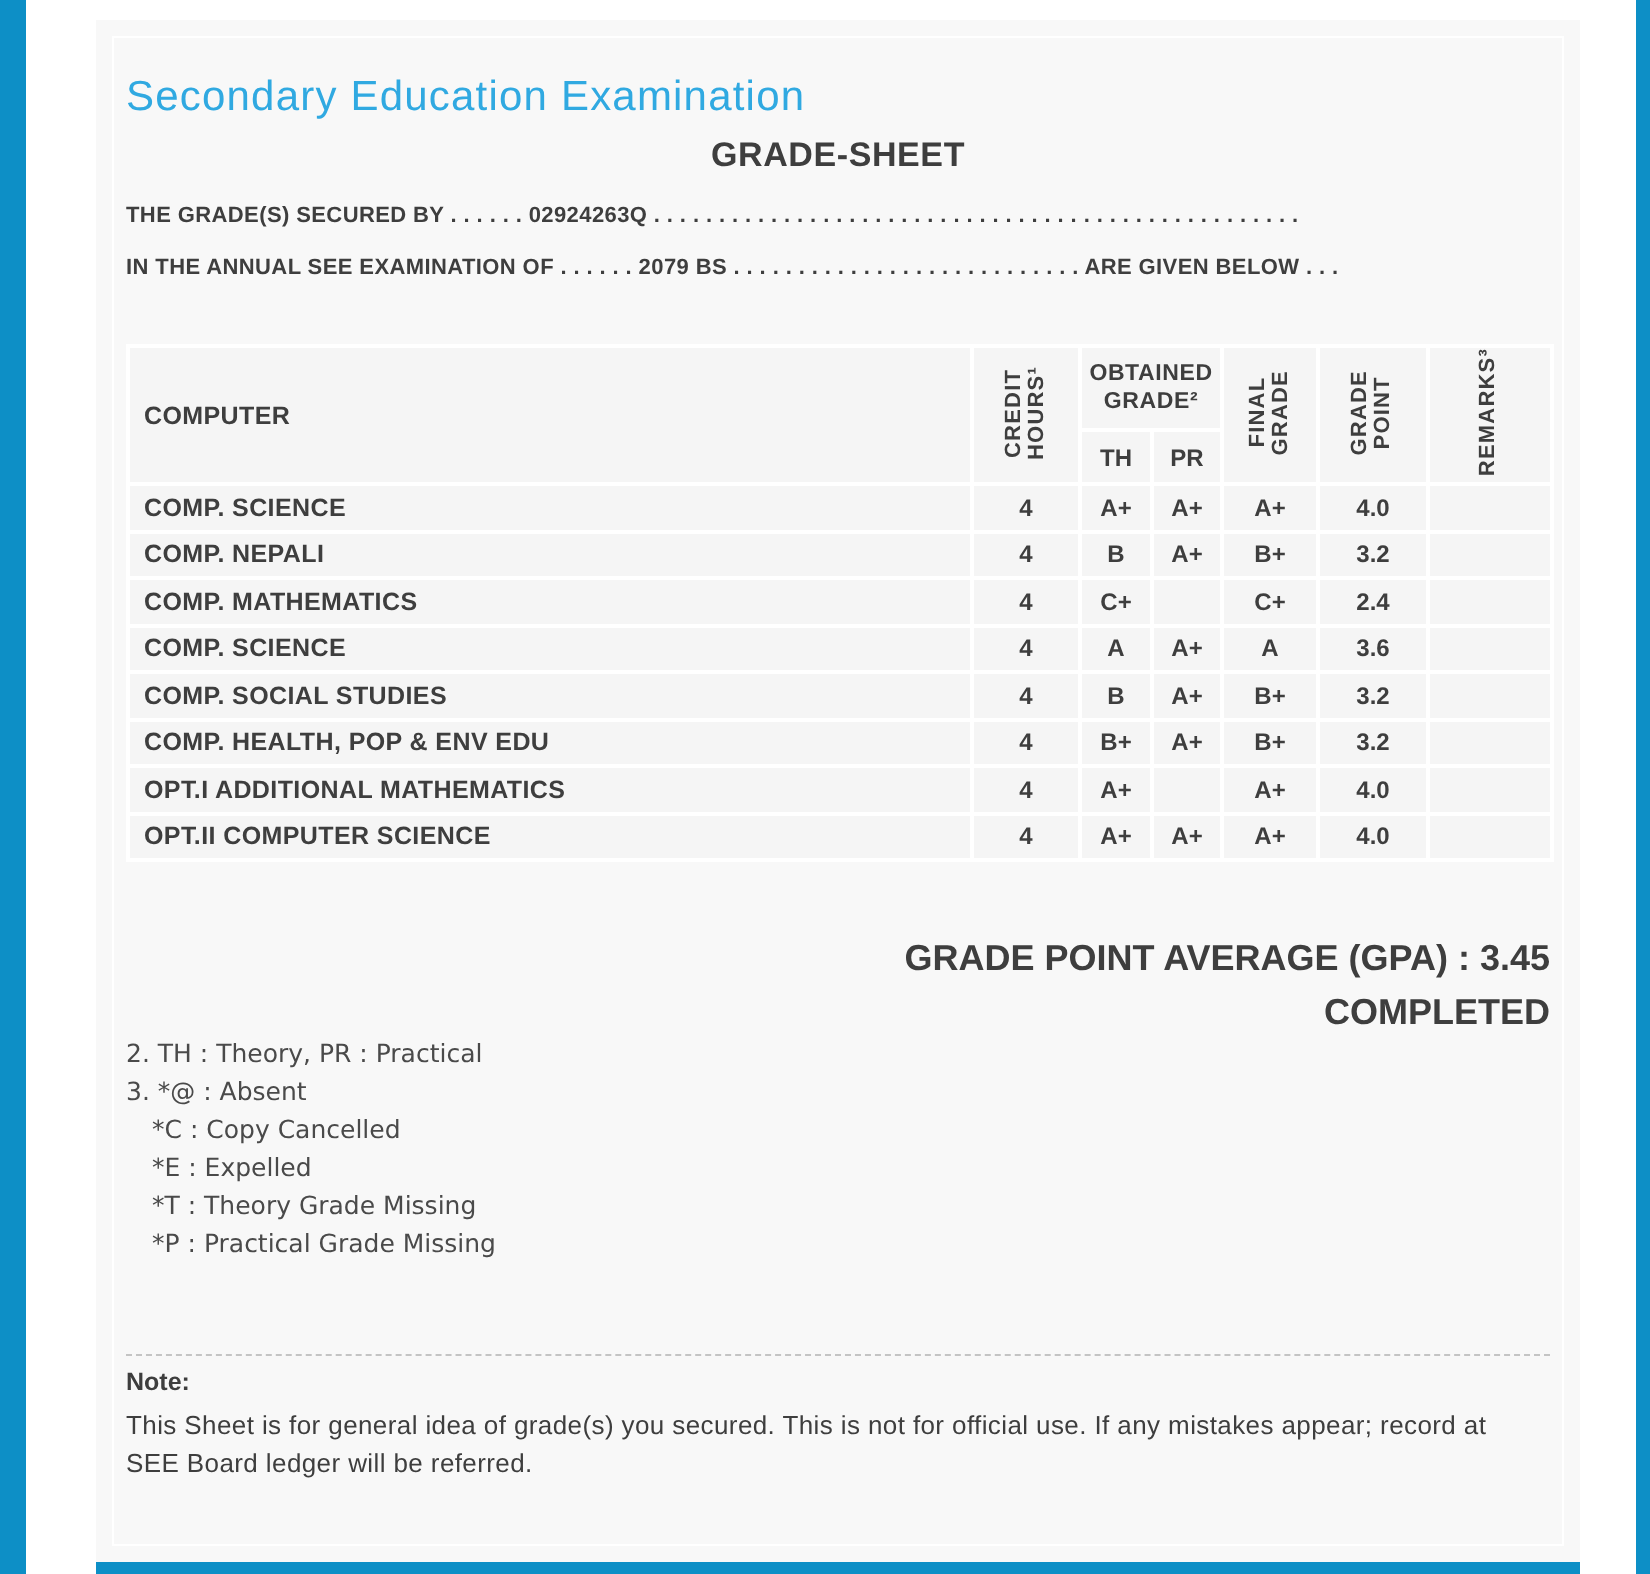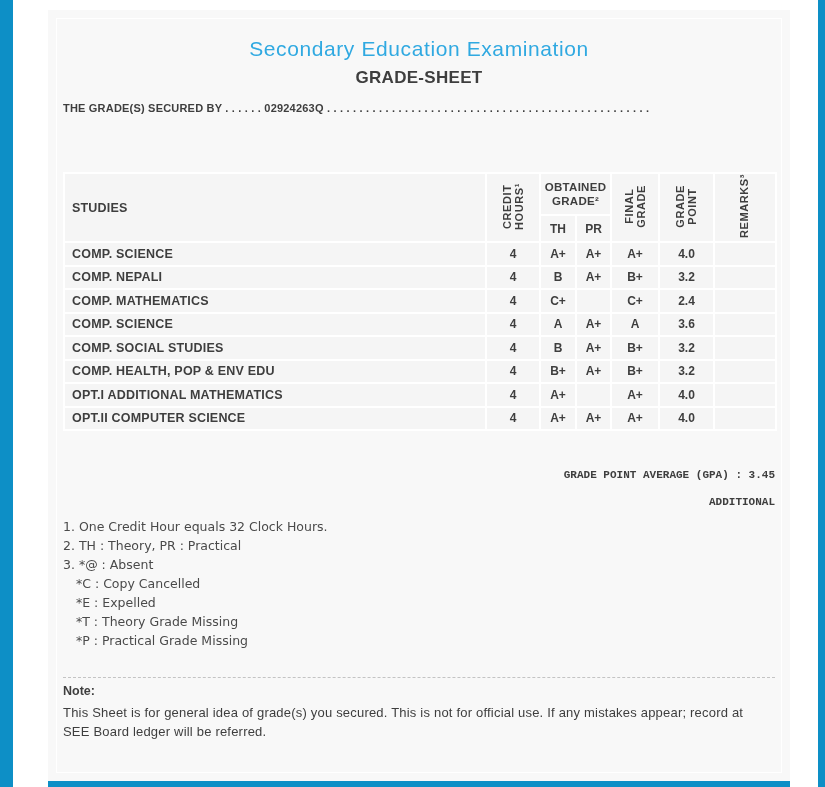--- a/index.html
+++ b/index.html
@@ -34,21 +34,21 @@
     position:absolute; inset:8px; border:1px solid #ffffff; pointer-events:none;
   }
   .card-footer-bar {
     position:absolute; left:48px; top:781px; width:742px; height:6px;
     background:var(--strip-blue);
   }
   .content { position:absolute; left:15px; top:0; width:712px; height:100%; }
 
   .page-title {
     position:absolute; top:27px; left:0; width:100%;
-    text-align:center; font-size:21px; letter-spacing:0.6px;
+    text-align:left; font-size:21px; letter-spacing:0.6px;
     color:var(--title-blue); font-weight:400;
   }
   .page-subtitle {
     position:absolute; top:58px; left:0; width:100%;
     text-align:center; font-size:17px; font-weight:700; letter-spacing:0.3px;
     color:var(--text-dark);
   }
   .info { position:absolute; top:90px; left:0; width:100%; }
   .info-line {
     font-weight:700; font-size:11px; line-height:16px;
@@ -71,21 +71,21 @@
   tbody td { height:23.5px; }
   .vert {
     display:inline-block; writing-mode:vertical-rl; transform:rotate(180deg);
     font-size:11px; line-height:11.5px; letter-spacing:0.6px; white-space:nowrap;
   }
   .vert span { display:block; }
   .h2line span { display:block; font-size:11.5px; line-height:14px; letter-spacing:0.3px; }
 
   .summary-gpa, .summary-status {
     position:absolute; right:0; text-align:right;
-    font-family:Liberation Mono, monospace; font-weight:700; font-size:11px;
+    font-family:Liberation Sans, sans-serif; font-weight:700; font-size:18px;
     color:var(--text-dark);
   }
   .summary-gpa { top:459px; }
   .summary-status { top:486px; }
 
   .footnotes {
     position:absolute; top:507px; left:0;
     font-family:"DejaVu Sans", sans-serif; font-size:12.5px; color:#4a4a4a;
   }
   .fn { line-height:19px; font-weight:400; }
@@ -113,36 +113,37 @@
 
 <div class="card">
   <div class="card-inner-border"></div>
   <div class="content">
 
     <div class="page-title">Secondary Education Examination</div>
     <div class="page-subtitle">GRADE-SHEET</div>
 
     <div class="info">
       <div class="info-line">THE GRADE(S) SECURED BY . . . . . . 02924263Q . . . . . . . . . . . . . . . . . . . . . . . . . . . . . . . . . . . . . . . . . . . . . . . . . .</div>
+      <div class="info-line">IN THE ANNUAL SEE EXAMINATION OF . . . . . . 2079 BS . . . . . . . . . . . . . . . . . . . . . . . . . . . ARE GIVEN BELOW . . .</div>
     </div>
 
     <div class="grades-table">
       <table>
         <colgroup>
           <col style="width:422px">
             <col style="width:54px">
             <col style="width:36px">
           <col style="width:35px">
             <col style="width:48px">
             <col style="width:55px">
           <col style="width:62px">
         </colgroup>
         <thead>
           <tr class="hrow1">
-            <th class="h-subjects" rowspan="2">STUDIES</th>
+            <th class="h-subjects" rowspan="2">COMPUTER</th>
             <th rowspan="2">
               <span class="vert">
                 <span>CREDIT</span>
                 <span>HOURS¹</span>
               </span>
             </th>
             <th colspan="2">
               <span class="h2line">
                 <span>OBTAINED</span>
                 <span>GRADE²</span>
@@ -242,24 +243,23 @@
             <td>A+</td>
             <td>A+</td>
             <td>4.0</td>
             <td></td>
           </tr>
         </tbody>
       </table>
     </div>
 
     <div class="summary-gpa">GRADE POINT AVERAGE (GPA) : 3.45</div>
-    <div class="summary-status">ADDITIONAL</div>
+    <div class="summary-status">COMPLETED</div>
 
     <div class="footnotes">
-      <div class="fn">1. One Credit Hour equals 32 Clock Hours.</div>
       <div class="fn">2. TH : Theory, PR : Practical</div>
       <div class="fn">3. *@ : Absent</div>
       <div class="fn fn--indent">*C : Copy Cancelled</div>
       <div class="fn fn--indent">*E : Expelled</div>
       <div class="fn fn--indent">*T : Theory Grade Missing</div>
       <div class="fn fn--indent">*P : Practical Grade Missing</div>
     </div>
 
     <div class="divider"></div>
     <div class="note-label">Note:</div>

